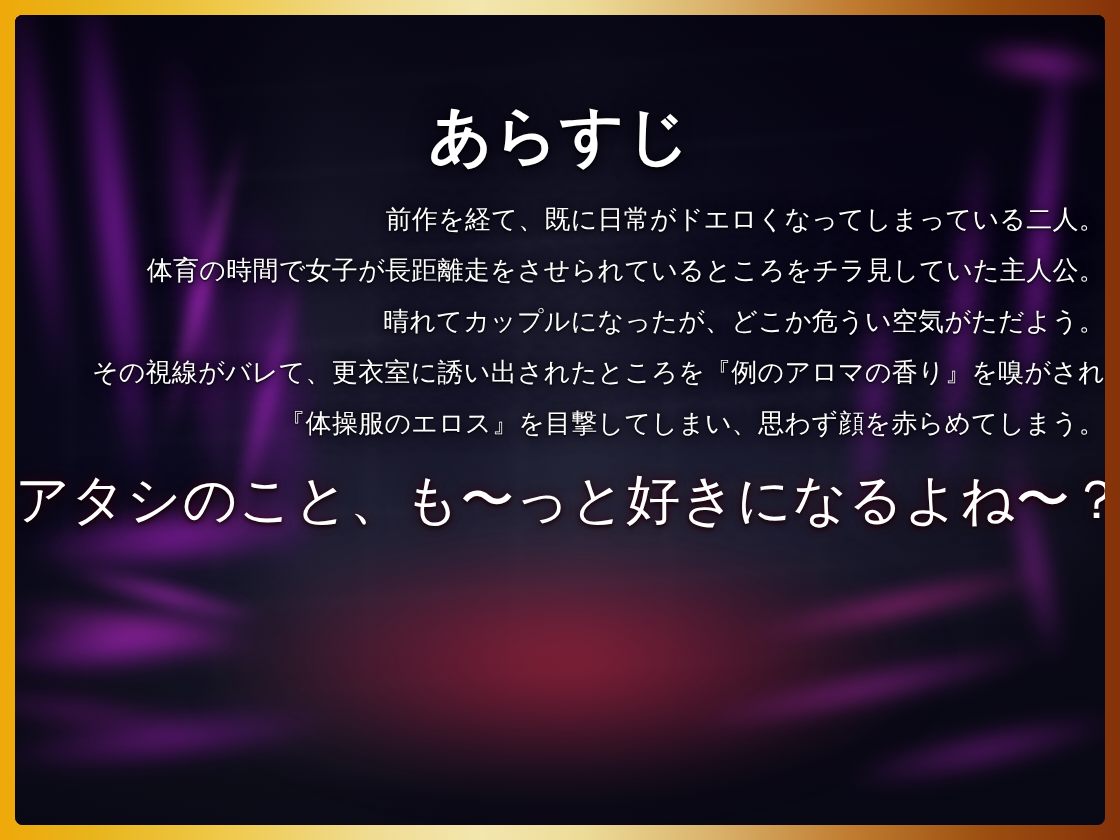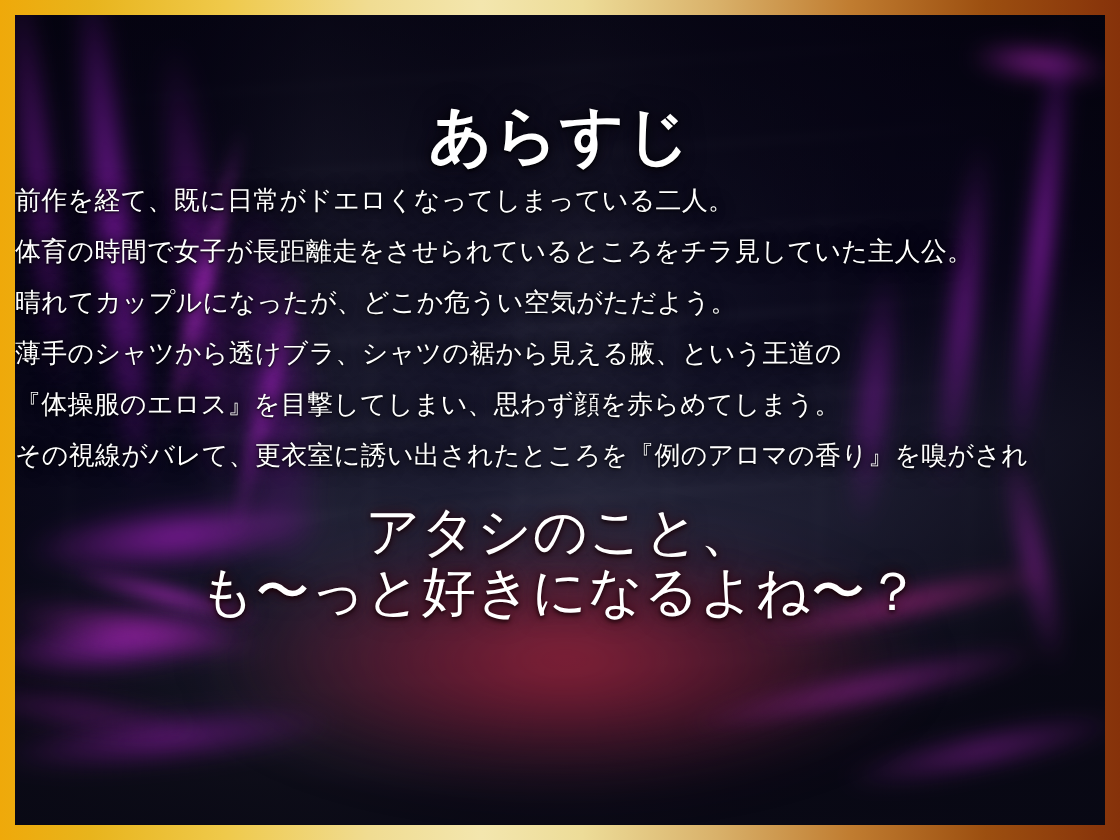--- a/index.html
+++ b/index.html
@@ -29,20 +29,21 @@
     overflow:hidden;
   }
 
   
   #panel{
     position:absolute;
     left:15px; top:15px;
     width:1090px; height:810px;
     overflow:hidden;
     background:#0a0817;
+    border-radius:8px;
   }
 
   
   .bg-layer{ position:absolute; inset:-60px; }
 
   #room{
     background:
       
       radial-gradient(ellipse 420px 150px at 300px 800px, rgba(196,202,216,.50) 0%, rgba(150,158,178,.18) 55%, rgba(0,0,0,0) 78%),
       
@@ -178,39 +179,39 @@
   #synopsis-title{
     margin-top:89px;
     font-size:63px;
     line-height:1;
     color:#ffffff;
     letter-spacing:.02em;
     text-shadow:0 0 14px rgba(0,0,0,.85), 0 0 26px rgba(10,6,24,.8), 0 2px 3px rgba(0,0,0,.9);
   }
 
   #body-lines{
-    margin-top:20px;
+    margin-top:39px;
     width:100%;
-    display:flex; flex-direction:column; align-items:flex-start;
+    display:flex; flex-direction:column; align-items:flex-end;
   }
   .body-line{
     font-size:26px;
     line-height:1;
     color:#ffffff;
     letter-spacing:.01em;
     white-space:nowrap;
     margin-bottom:25px;
     text-shadow:0 0 10px rgba(0,0,0,.9), 0 0 20px rgba(8,5,22,.85), 0 1px 2px rgba(0,0,0,.95);
   }
   .body-line:last-child{ margin-bottom:0; }
 
   #quote{
     margin-top:34px;
     width:100%;
-    display:flex; flex-direction:column; align-items:center;
+    display:flex; flex-direction:row; align-items:center;
   }
   .quote-line{
     font-size:54px;
     line-height:1.12;
     color:#ffffff;
     letter-spacing:.01em;
     white-space:nowrap;
     text-shadow:
       0 0 10px rgba(60,0,14,.75),
       0 0 22px rgba(40,0,10,.65),
@@ -238,23 +239,22 @@
     <div class="smoke" id="smoke-bottomleft"></div>
 
     <div id="content">
 
       <h1 id="synopsis-title">あらすじ</h1>
 
       <div id="body-lines">
         <p class="body-line">前作を経て、既に日常がドエロくなってしまっている二人。</p>
         <p class="body-line">体育の時間で女子が長距離走をさせられているところをチラ見していた主人公。</p>
         <p class="body-line">晴れてカップルになったが、どこか危うい空気がただよう。</p>
-        <p class="body-line">薄手のシャツから透けブラ、シャツの裾から見える腋、という王道の</p>
+        <p class="body-line">その視線がバレて、更衣室に誘い出されたところを『例のアロマの香り』を嗅がされ</p>
         <p class="body-line">『体操服のエロス』を目撃してしまい、思わず顔を赤らめてしまう。</p>
-        <p class="body-line">その視線がバレて、更衣室に誘い出されたところを『例のアロマの香り』を嗅がされ</p>
       </div>
 
       <div id="quote">
         <p class="quote-line">アタシのこと、</p>
         <p class="quote-line">も〜っと好きになるよね〜？</p>
       </div>
 
     </div>
   </div>
 </div>

